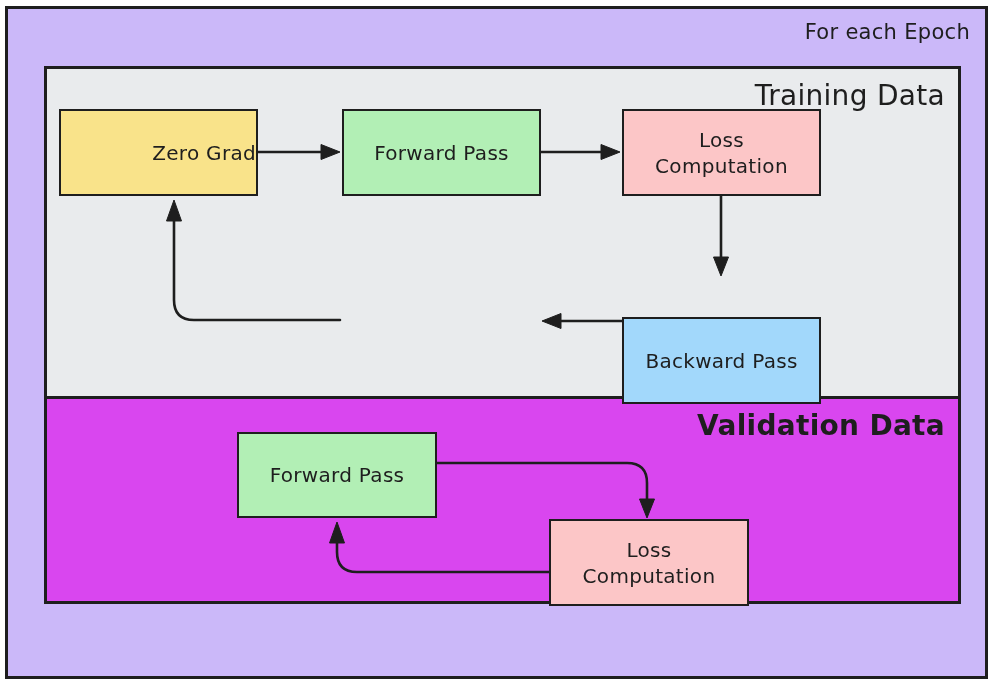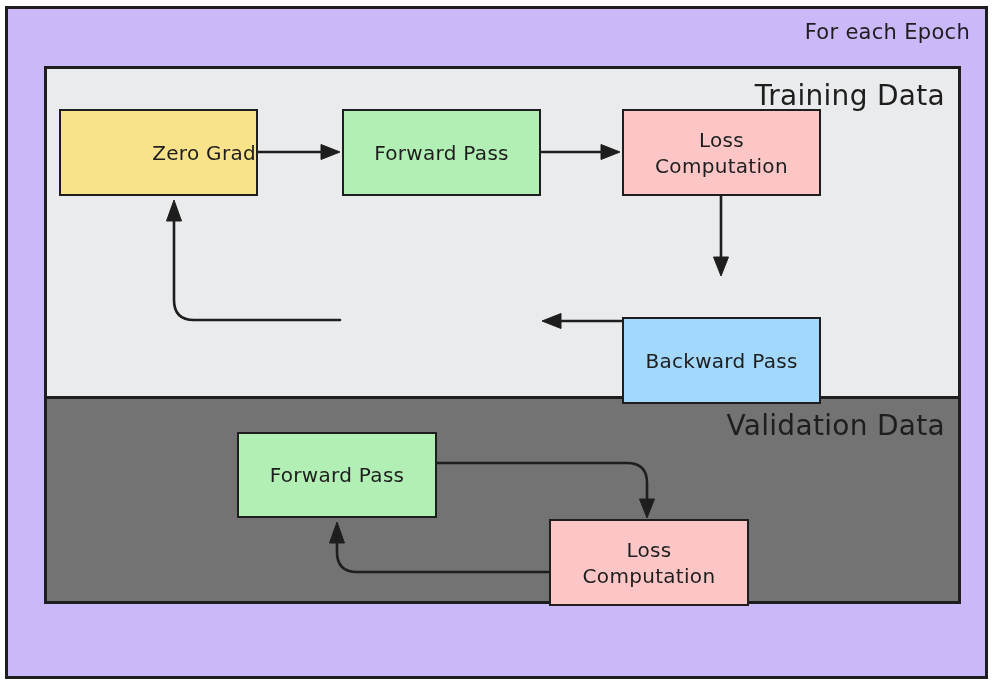--- a/index.html
+++ b/index.html
@@ -16,21 +16,21 @@
     background:#CBB8F9;border:3.5px solid #1E1E1E;box-sizing:border-box;
   }
   .epoch-label{
     position:absolute;top:11px;right:15px;
     font-size:21px;letter-spacing:.3px;margin-left:28px;
   }
 
   
   .section{position:absolute;box-sizing:border-box;border:3px solid #1E1E1E;}
   .section-training{left:36px;top:57px;width:917px;height:333px;background:#E9EBED;}
-  .section-validation{left:36px;top:387px;width:917px;height:208px;background:#737373;}
+  .section-validation{left:36px;top:387px;width:917px;height:208px;background:#d946ef;font-weight:bold;}
   .section-label{
     position:absolute;top:10px;right:13px;
     font-size:28px;letter-spacing:.3px;
   }
 
   
   .node{
     position:absolute;box-sizing:border-box;
     border:2.5px solid #1E1E1E;
     display:flex;align-items:center;justify-content:center;

